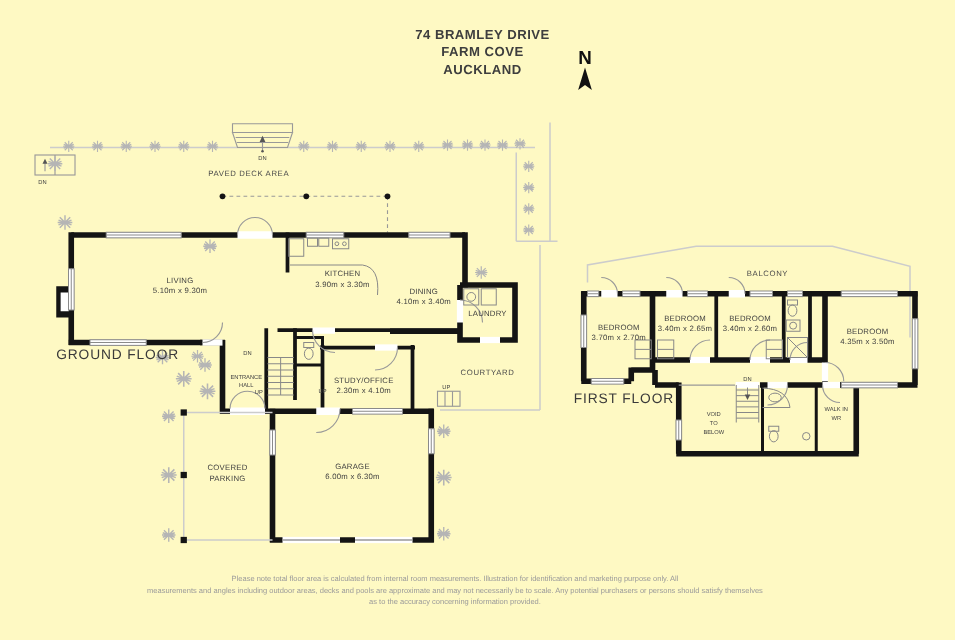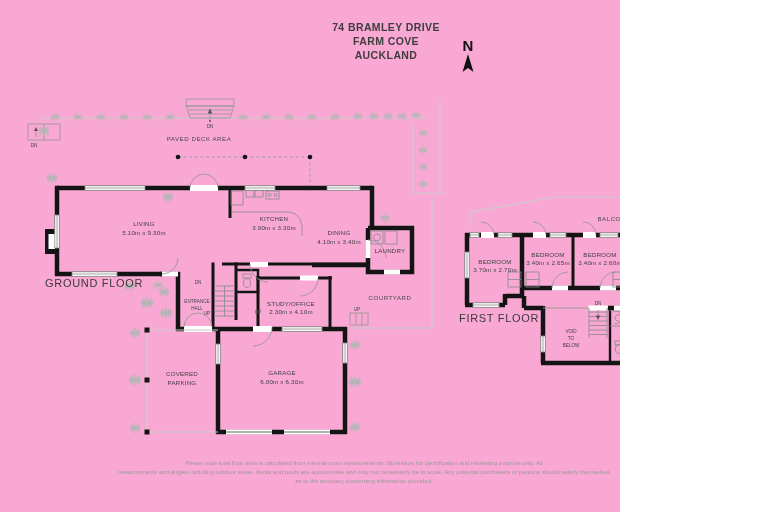--- a/index.html
+++ b/index.html
@@ -1,16 +1,16 @@
 <!DOCTYPE html>
 <html><head>
 <meta charset="utf-8">
 <style>
   html,body{margin:0;padding:0;background:#ffffff;}
-  .canvas{position:relative;width:620px;height:512px;background:#f9a8d4;overflow:hidden;
+  .canvas{position:relative;width:764px;height:512px;background:#fef9c3;overflow:hidden;
           font-family:"Liberation Sans", sans-serif;}
   svg{position:absolute;left:0;top:0;}
   text{font-family:"Liberation Sans", sans-serif;}
   .title{font-size:10.5px;font-weight:bold;fill:#3e3e3e;letter-spacing:0.4px;text-anchor:middle;}
   .north{font-size:15px;font-weight:bold;fill:#111;text-anchor:middle;}
   .floor{font-size:11px;fill:#3a3a3a;letter-spacing:0.7px;}
   .rm{font-size:6.2px;fill:#3f3f3f;letter-spacing:0.2px;text-anchor:middle;}
   .area{font-size:6.2px;fill:#4a4a4a;letter-spacing:0.5px;text-anchor:middle;}
   .tiny{font-size:4.6px;fill:#444;text-anchor:middle;}
   .disc{font-size:6px;fill:#9a9a9a;text-anchor:middle;}

